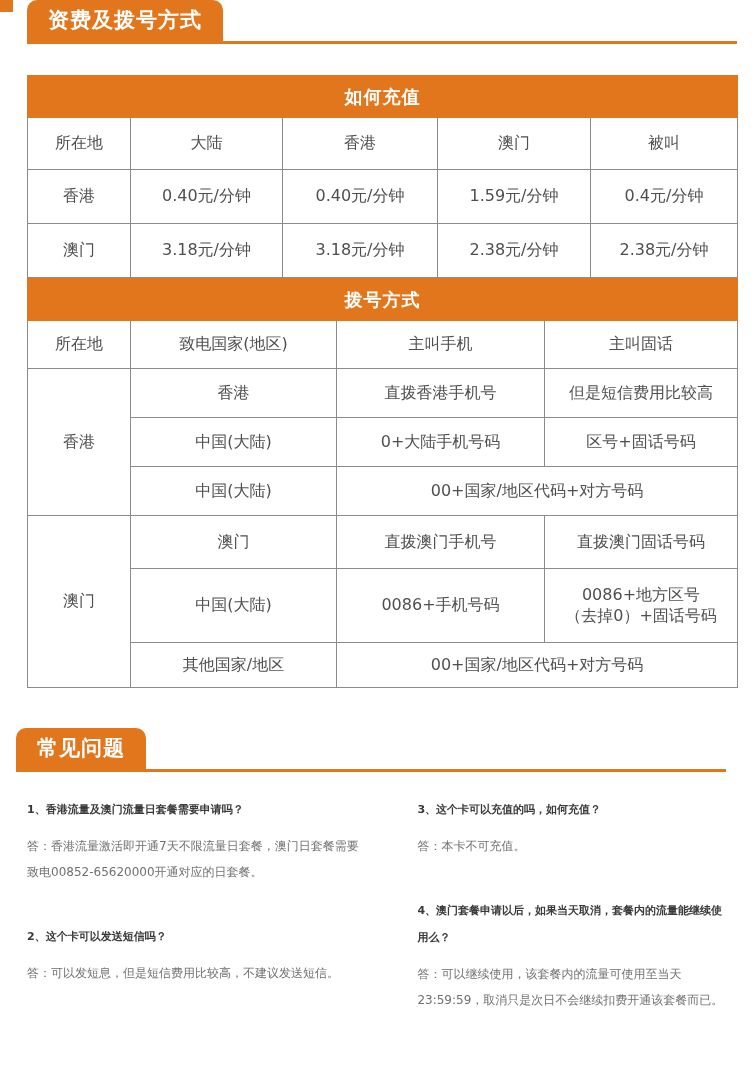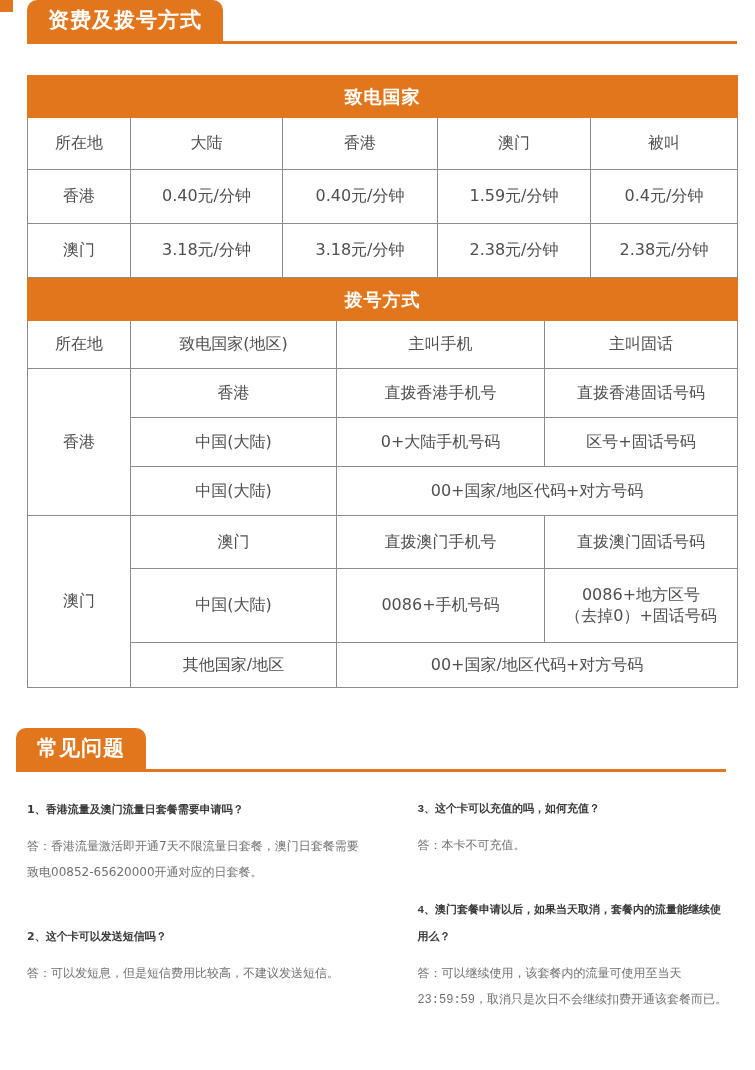--- a/index.html
+++ b/index.html
@@ -61,21 +61,21 @@
   .dial tr.r53 td{height:53px;}
   .dial tr.r74 td{height:74px;}
   .dial tr.r45 td{height:45px;}
   
   .faq-head{margin-top:40px;margin-left:16px;}
   .faq{
     display:flex;
     margin:24px 25px 0 27px;
   }
   .faq-col{width:345px;}
-  .faq-col.right{margin-left:48px;width:315px;font-family:Liberation Mono, monospace;}
+  .faq-col.right{margin-left:48px;width:315px;}
   .qa .q{
     font-size:11px;font-weight:700;color:var(--q-text);
     line-height:27px;
   }
   .qa .a{
     margin-top:10px;
     font-size:12px;color:var(--a-text);
     line-height:26px;
   }
   .qa + .qa{margin-top:38px;}
@@ -96,21 +96,21 @@
   <table class="tbl fare">
     <colgroup>
       <col style="width:103px">
         <col style="width:152px">
         <col style="width:155px">
       <col style="width:153px">
         <col style="width:147px">
     </colgroup>
     <tbody>
         <tr class="band">
-      <td colspan="5">致电国家</td>
+      <td colspan="5">如何充值</td>
     </tr>
     <tr class="hdr">
       <td>所在地</td>
       <td>大陆</td>
       <td>香港</td>
       <td>澳门</td>
       <td>被叫</td>
     </tr>
     <tr class="r54">
       <td>香港</td>
@@ -143,21 +143,21 @@
     <tr class="hdr">
       <td>所在地</td>
       <td>致电国家(地区)</td>
       <td>主叫手机</td>
       <td>主叫固话</td>
     </tr>
     <tr class="r49">
       <td rowspan="3">香港</td>
       <td>香港</td>
       <td>直拨香港手机号</td>
-      <td>直拨香港固话号码</td>
+      <td>但是短信费用比较高</td>
     </tr>
     <tr class="r49">
       <td>中国(大陆)</td>
       <td>0+大陆手机号码</td>
       <td>区号+固话号码</td>
     </tr>
     <tr class="r49">
       <td>中国(大陆)</td>
       <td colspan="2">00+国家/地区代码+对方号码</td>
     </tr>

